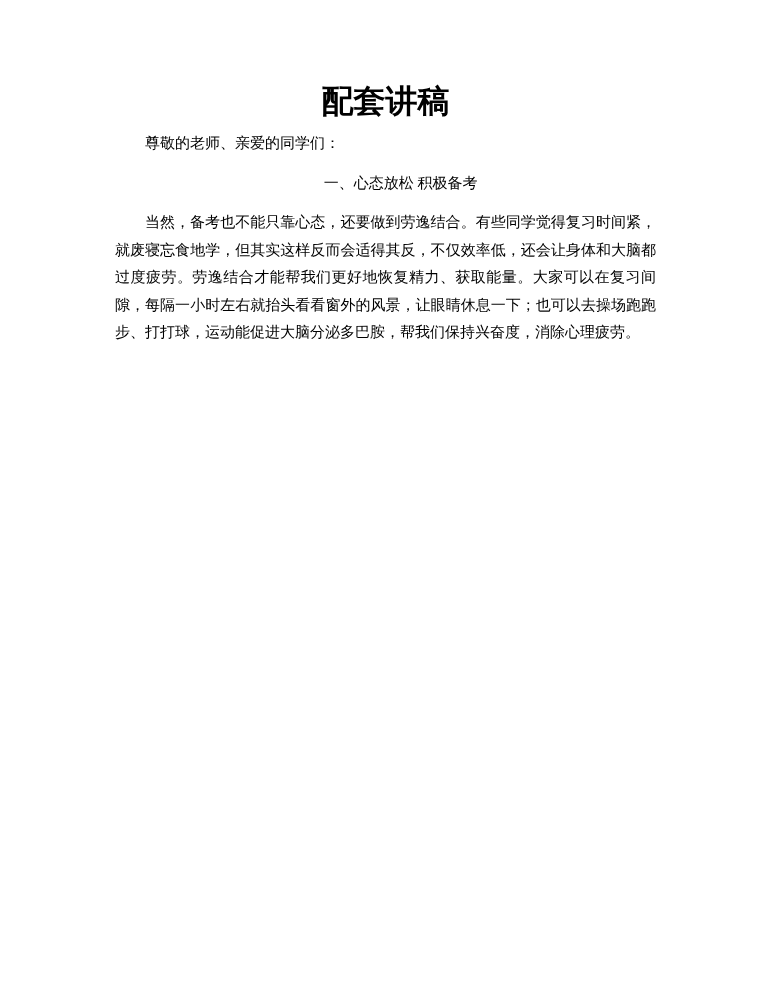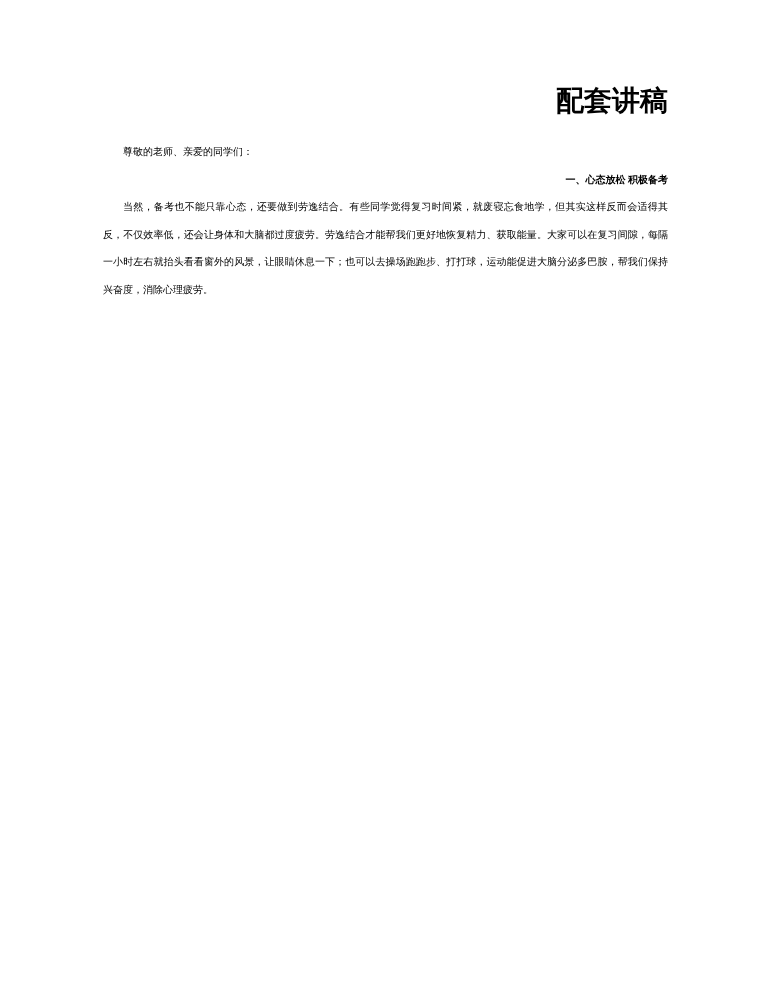--- a/index.html
+++ b/index.html
@@ -16,38 +16,38 @@
     font-family: "Liberation Serif", "DejaVu Serif", serif;
     color: #000000;
   }
   .content {
     position: absolute;
     left: 103px;
     top: 84px;
     width: 565px;
   }
   .doc-title {
-    font-size: 28px;
+    font-size: 32px;
     font-weight: 700;
     line-height: 34px;
-    text-align: right;
-    margin: 0 0 20px 0;
+    text-align: center;
+    margin: 0 0 1px 0;
   }
   .para {
-    font-size: 10px;
+    font-size: 15px;
     line-height: 27.5px;
-    margin: 0;
+    margin: 12px;
     text-align: justify;
     text-justify: inter-ideograph;
     text-indent: 2em;
     word-break: break-all;
   }
   .heading {
-    font-weight: 700;
-    text-align: right;
+    font-weight: 400;
+    text-align: center;
   }
 </style>
 </head>
 <body>
 
 <div class="page">
   <div class="content">
 
     <h1 class="doc-title">配套讲稿</h1>
 

